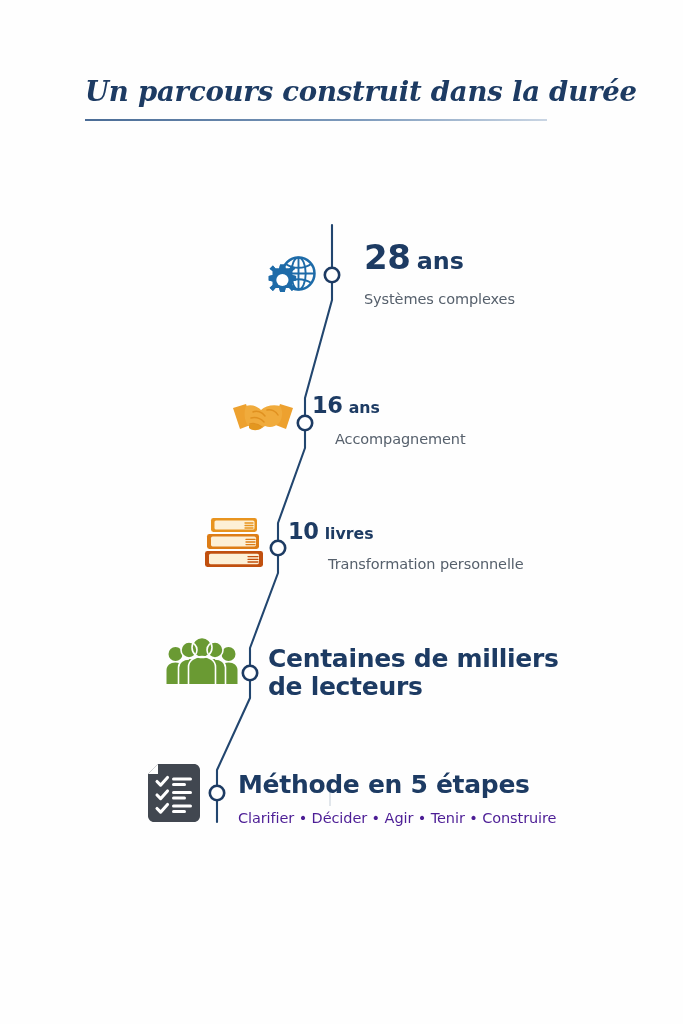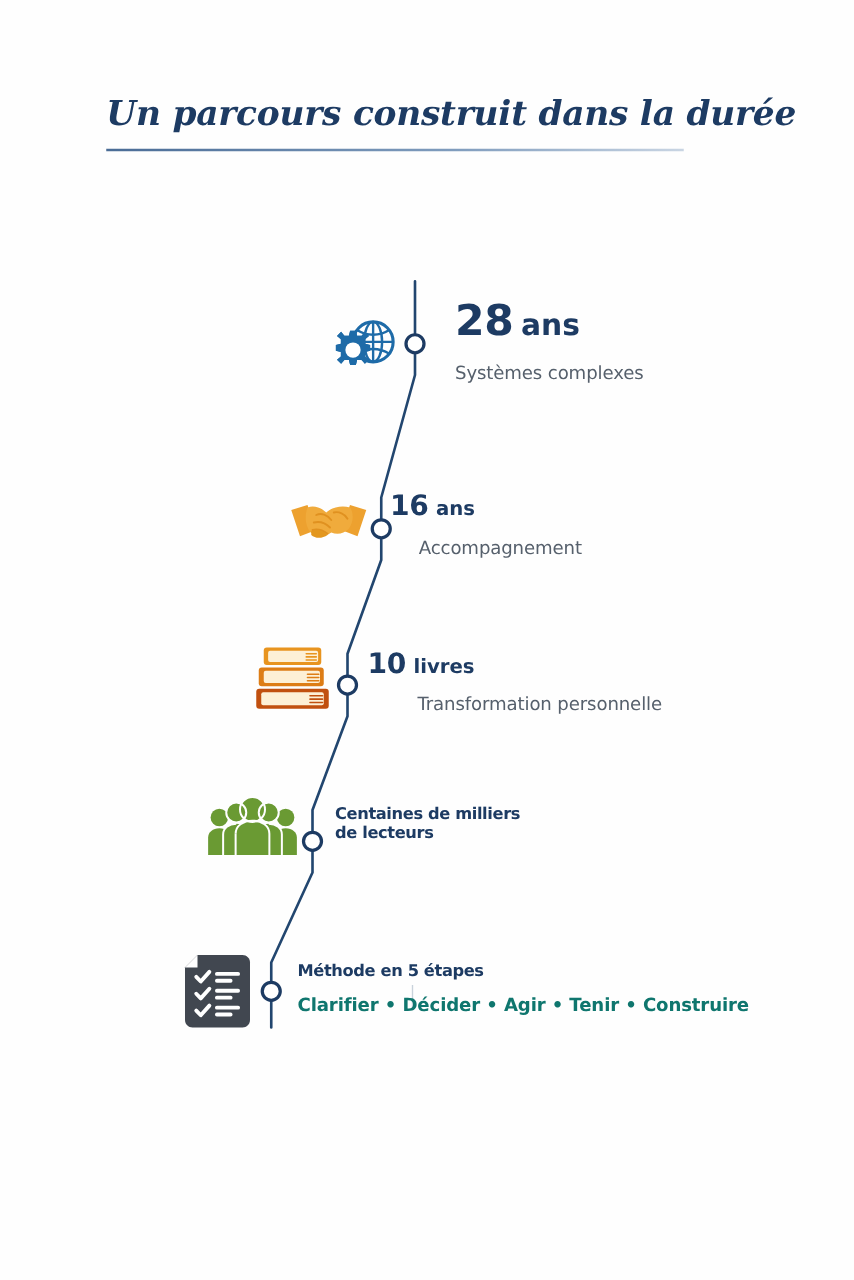--- a/index.html
+++ b/index.html
@@ -87,27 +87,26 @@
     font-family: "DejaVu Sans", "Liberation Sans", sans-serif;
     font-weight: 400;
     font-size: 14.5px;
     color: #56606c;
     letter-spacing: -0.1px;
     white-space: nowrap;
     line-height: 1.2;
   }
   .tl-sub.steps {
     font-size: 14.5px;
-    color: #0f766e;
-    font-weight: bold;
+    color: #4c1d95;
   }
 
   .size-xl { font-size: 34px; }
   .size-lg { font-size: 22.5px; }
-  .size-md { font-size: 13px; }
+  .size-md { font-size: 25px; }
 </style>
 </head>
 <body>
 
 <div id="page">
 
   <div id="title-block">
     <h1 id="page-title">Un parcours construit dans la durée</h1>
     <div id="title-rule"></div>
   </div>
@@ -288,21 +287,21 @@
     <div class="tl-sub" style="margin-top:15px;">Systèmes complexes</div>
   </div>
 
   <div class="tl-text" style="left:312px; top:393px;">
     <div class="tl-head size-lg">
       <span>16</span><span class="unit" style="margin-left:6px;">ans</span>
     </div>
     <div class="tl-sub" style="margin-top:13px;margin-left:23px;">Accompagnement</div>
   </div>
 
-  <div class="tl-text" style="left:294px; top:519px;">
+  <div class="tl-text" style="left:288px; top:519px;">
     <div class="tl-head size-lg">
       <span>10</span><span class="unit" style="margin-left:6px;">livres</span>
     </div>
     <div class="tl-sub" style="margin-top:12px;margin-left:40px;">Transformation personnelle</div>
   </div>
 
   <div class="tl-text" style="left:268px; top:645px;">
     <div class="tl-head size-md">Centaines de milliers</div>
     <div class="tl-head size-md" style="margin-top:0;">de lecteurs</div>
   </div>

